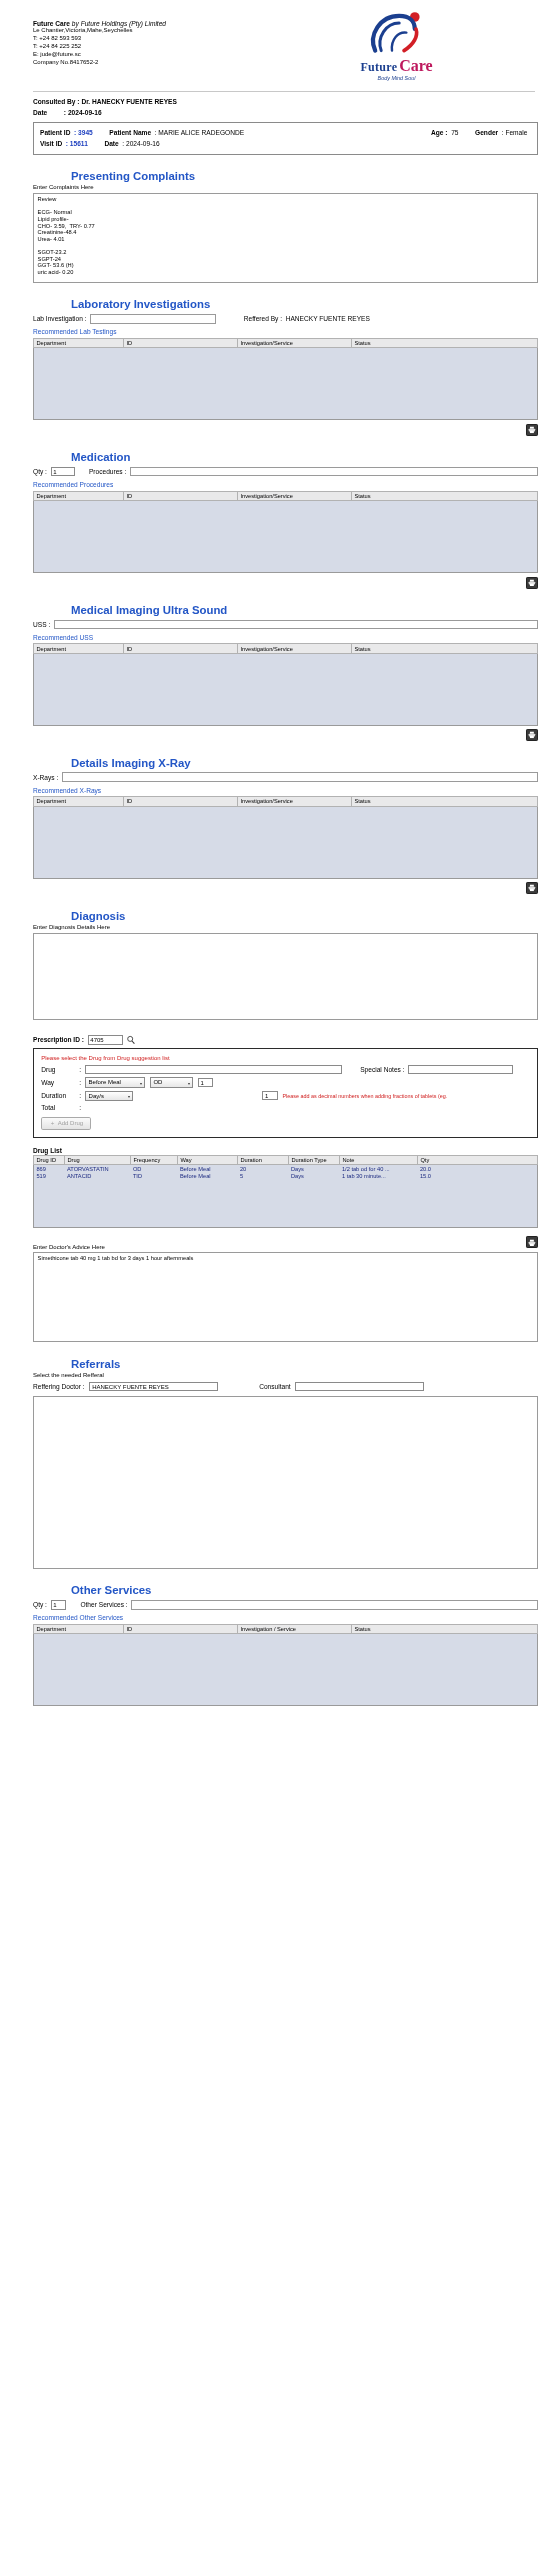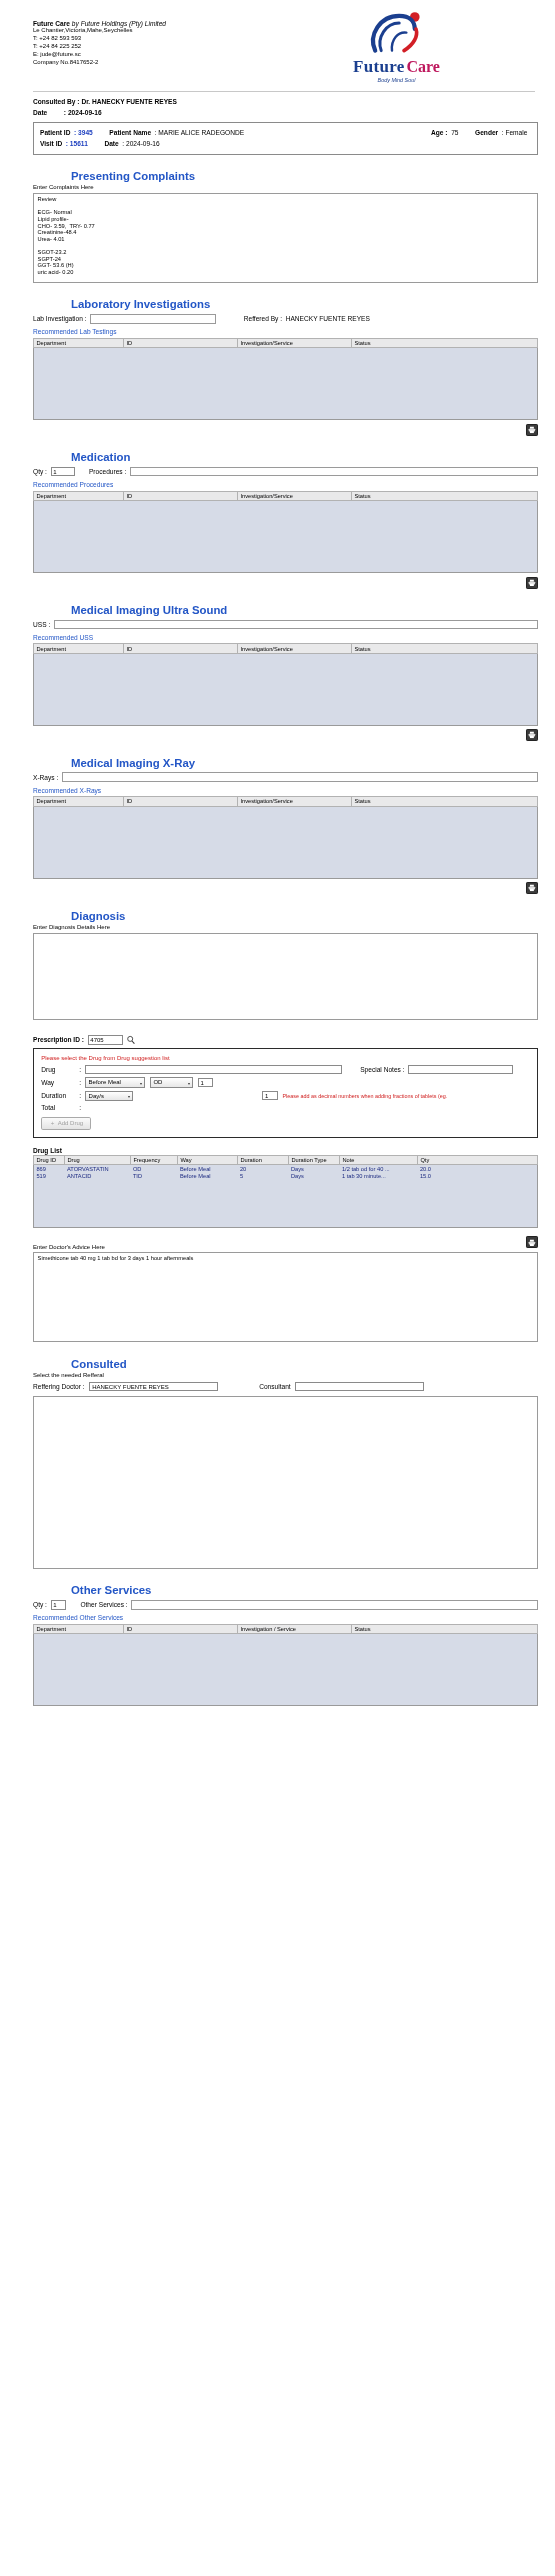--- a/index.html
+++ b/index.html
@@ -20,21 +20,21 @@
     padding: 10.8px 18px 6px 33px;
   }
   .header-left { flex: 0 0 275px; padding-top: 9.6px; }
   .clinic-name { font-size: 6.6px; font-weight: bold; }
   .clinic-name .sub { font-weight: normal; font-style: italic; }
   .clinic-line { font-size: 6px; line-height: 7.8px; }
   .logo-wrap { flex: 1; display:flex; justify-content:flex-start; padding-left: 36px; }
   .logo { position: relative; width: 105px; height: 72px; }
   .logo svg { display:block; }
   .logo-text { text-align:center; margin-top: 1.2px; }
-  .logo-future { font-size: 17px; color:#1b3f8f; font-weight:bold; letter-spacing:0.3px; font-family:"Liberation Serif", serif;}
+  .logo-future { font-size: 12px; color:#1b3f8f; font-weight:bold; letter-spacing:0.3px; font-family:"Liberation Serif", serif;}
   .logo-care { font-size: 16px; color:#be185d; font-weight:bold; font-family:"Liberation Serif", serif;}
   .logo-tag { font-size: 5.4px; color:#1b3f8f; font-style:italic; }
 
   .rule { border:0; border-top:0.6px solid #c8c8c8; margin: 2.4px 21px 0 33px; }
 
   
   .consulted {
     padding: 6px 33px 0 33px;
     font-size: 6.6px;
     font-weight: bold;
@@ -377,21 +377,21 @@
           <rect x="4" y="1.5" width="8" height="4" fill="#fff"></rect>
           <rect x="1.5" y="5.5" width="13" height="6" rx="1" fill="#ddd"></rect>
           <rect x="4" y="9.5" width="8" height="5" fill="#fff"></rect>
         </svg>
       </div>
       <div style="clear:both"></div>
     </div>
   </div>
 
   <div class="section">
-    <h2 class="sect-title">Medical Imaging X-Ray</h2>
+    <h2 class="sect-title">Details Imaging X-Ray</h2>
     <div class="row-inline">
       <span>X-Rays :</span>
       <span class="input-line" style="flex:1"></span>
     </div>
     <div class="blue-link">Recommended X-Rays</div>
     <div class="table-wrap">
       <table class="grid">
         <thead>
           <tr>
             <th style="width:90px">Department</th>
@@ -526,21 +526,21 @@
           <rect x="1.5" y="5.5" width="13" height="6" rx="1" fill="#ddd"></rect>
           <rect x="4" y="9.5" width="8" height="5" fill="#fff"></rect>
         </svg>
       </div>
     </div>
     <div class="sub-note">Enter Doctor's Advice Here</div>
     <div class="textarea-box ta-advice">Simethicone tab 40 mg 1 tab bd for 3 days 1 hour afternmeals</div>
   </div>
 
   <div class="section">
-    <h2 class="sect-title">Consulted</h2>
+    <h2 class="sect-title">Referrals</h2>
     <div class="sub-note">Select the needed Refferal</div>
     <div class="ref-row">
       <span>Reffering Doctor  :</span>
       <span class="inp" style="width:129px;display:inline-block">HANECKY FUENTE REYES</span>
       <span style="margin-left:36px">Consultant</span>
       <span class="inp" style="width:129px;display:inline-block"></span>
     </div>
     <div class="textarea-box ta-referral" style="margin-top:4.8px"></div>
   </div>
 

